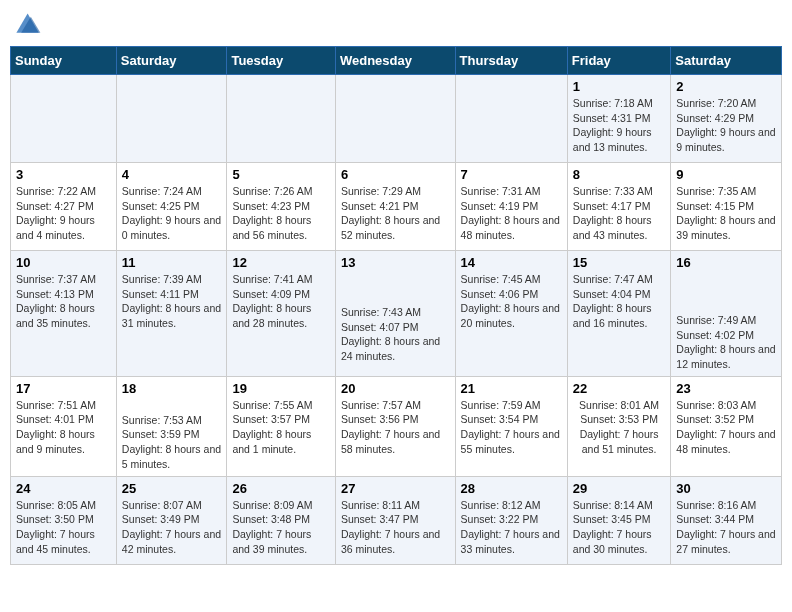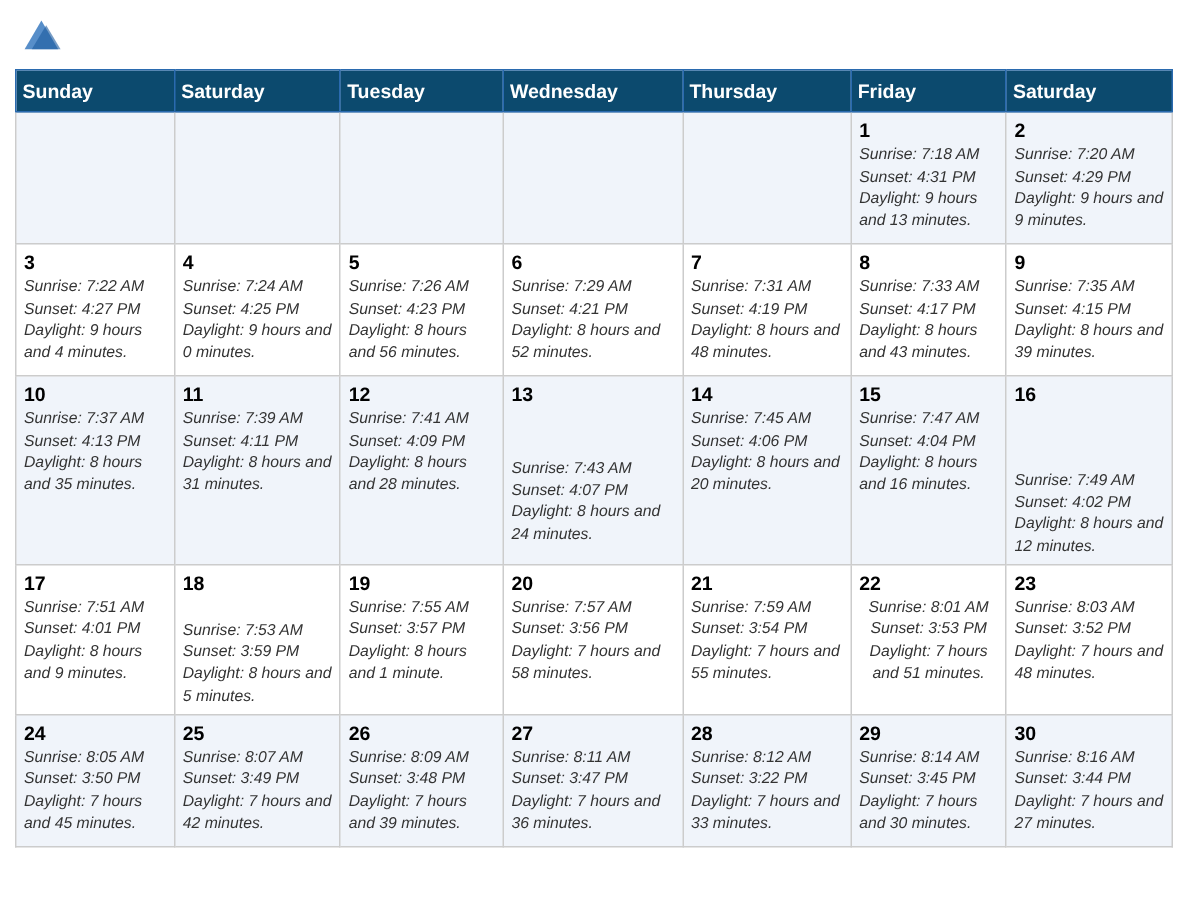--- a/index.html
+++ b/index.html
@@ -71,21 +71,20 @@
     .day-num {
       font-weight: bold;
       font-size: 13px;
       display: block;
       margin-bottom: 2px;
     }
     .cell-text {
       font-size: 10.5px;
       line-height: 1.4;
       color: #333;
-      font-style: italic;
     }
   </style>
 </head>
 <body>
 
 <div class="header">
   <div class="logo">
     <svg class="logo-icon" viewBox="0 0 40 34">
       <polygon points="8,28 22,4 36,28" fill="#3a7abf" opacity="0.85"></polygon>
       <polygon points="14,28 26,8 38,28" fill="#1a5a9f" opacity="0.6"></polygon>

